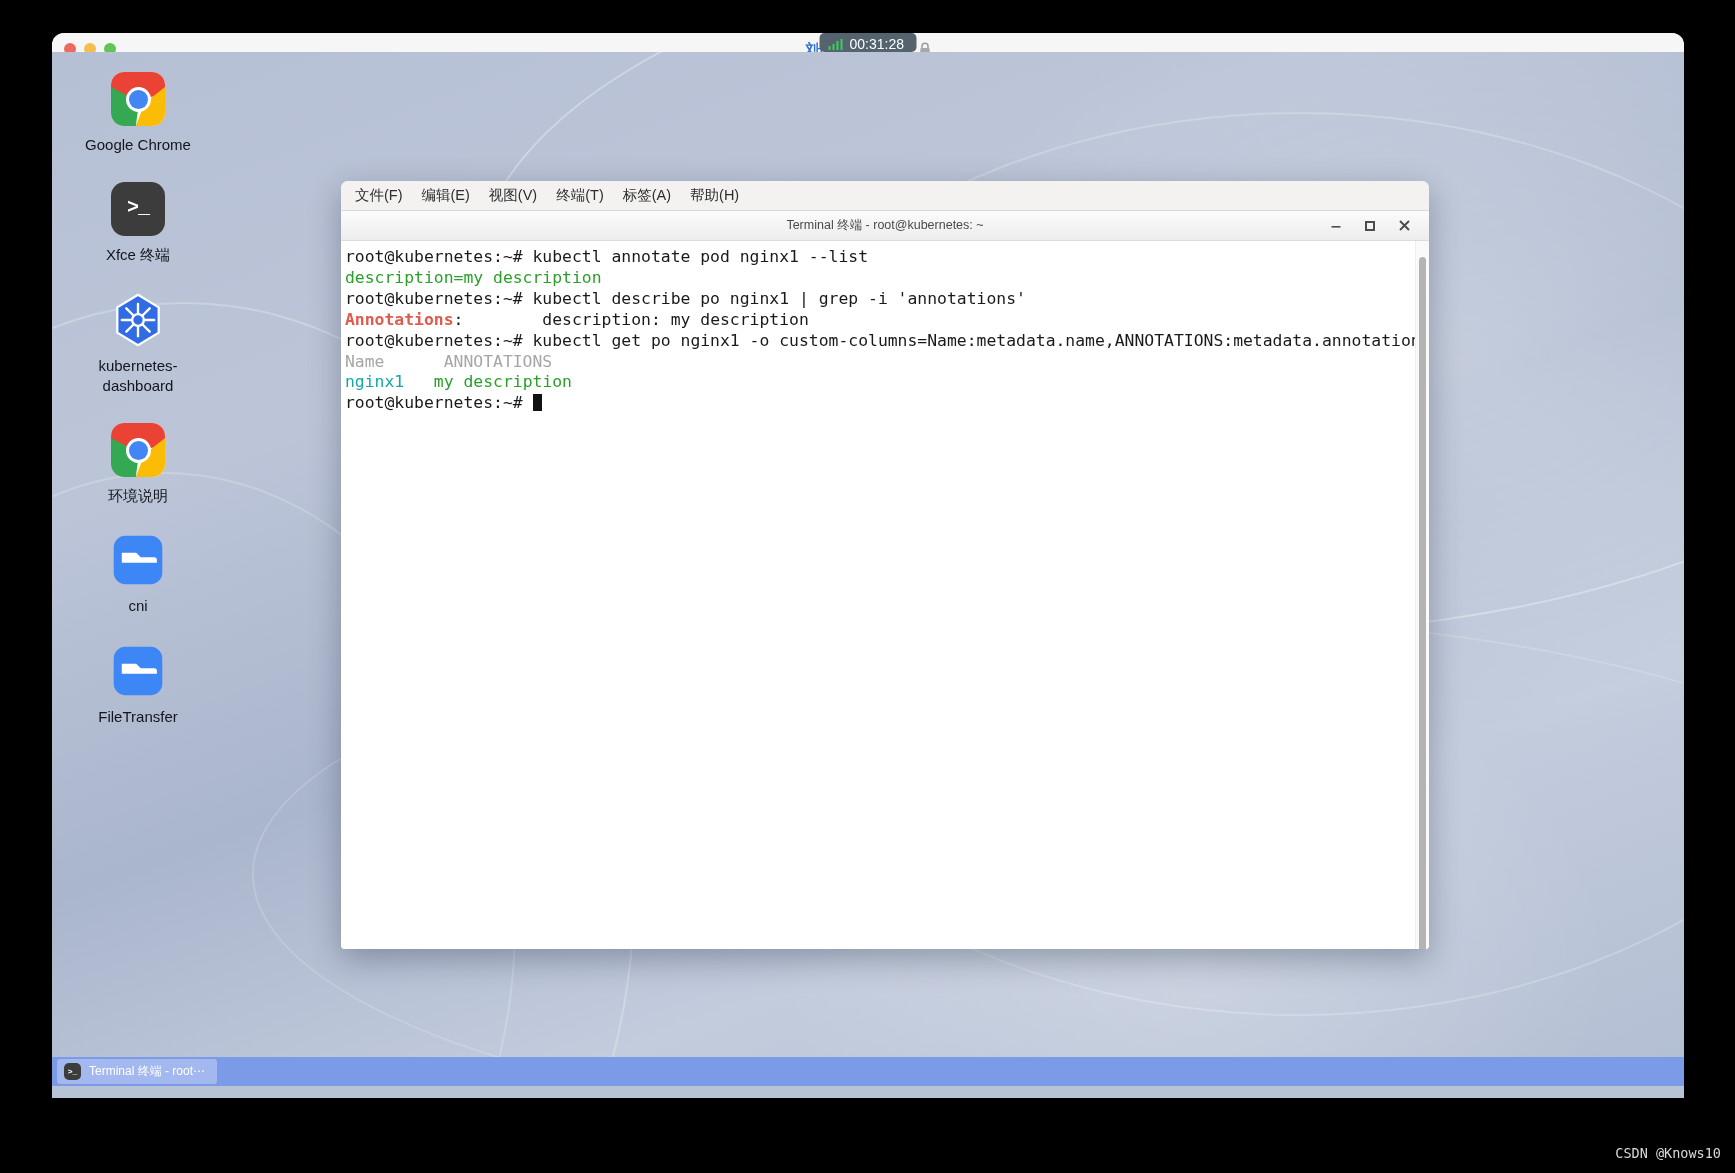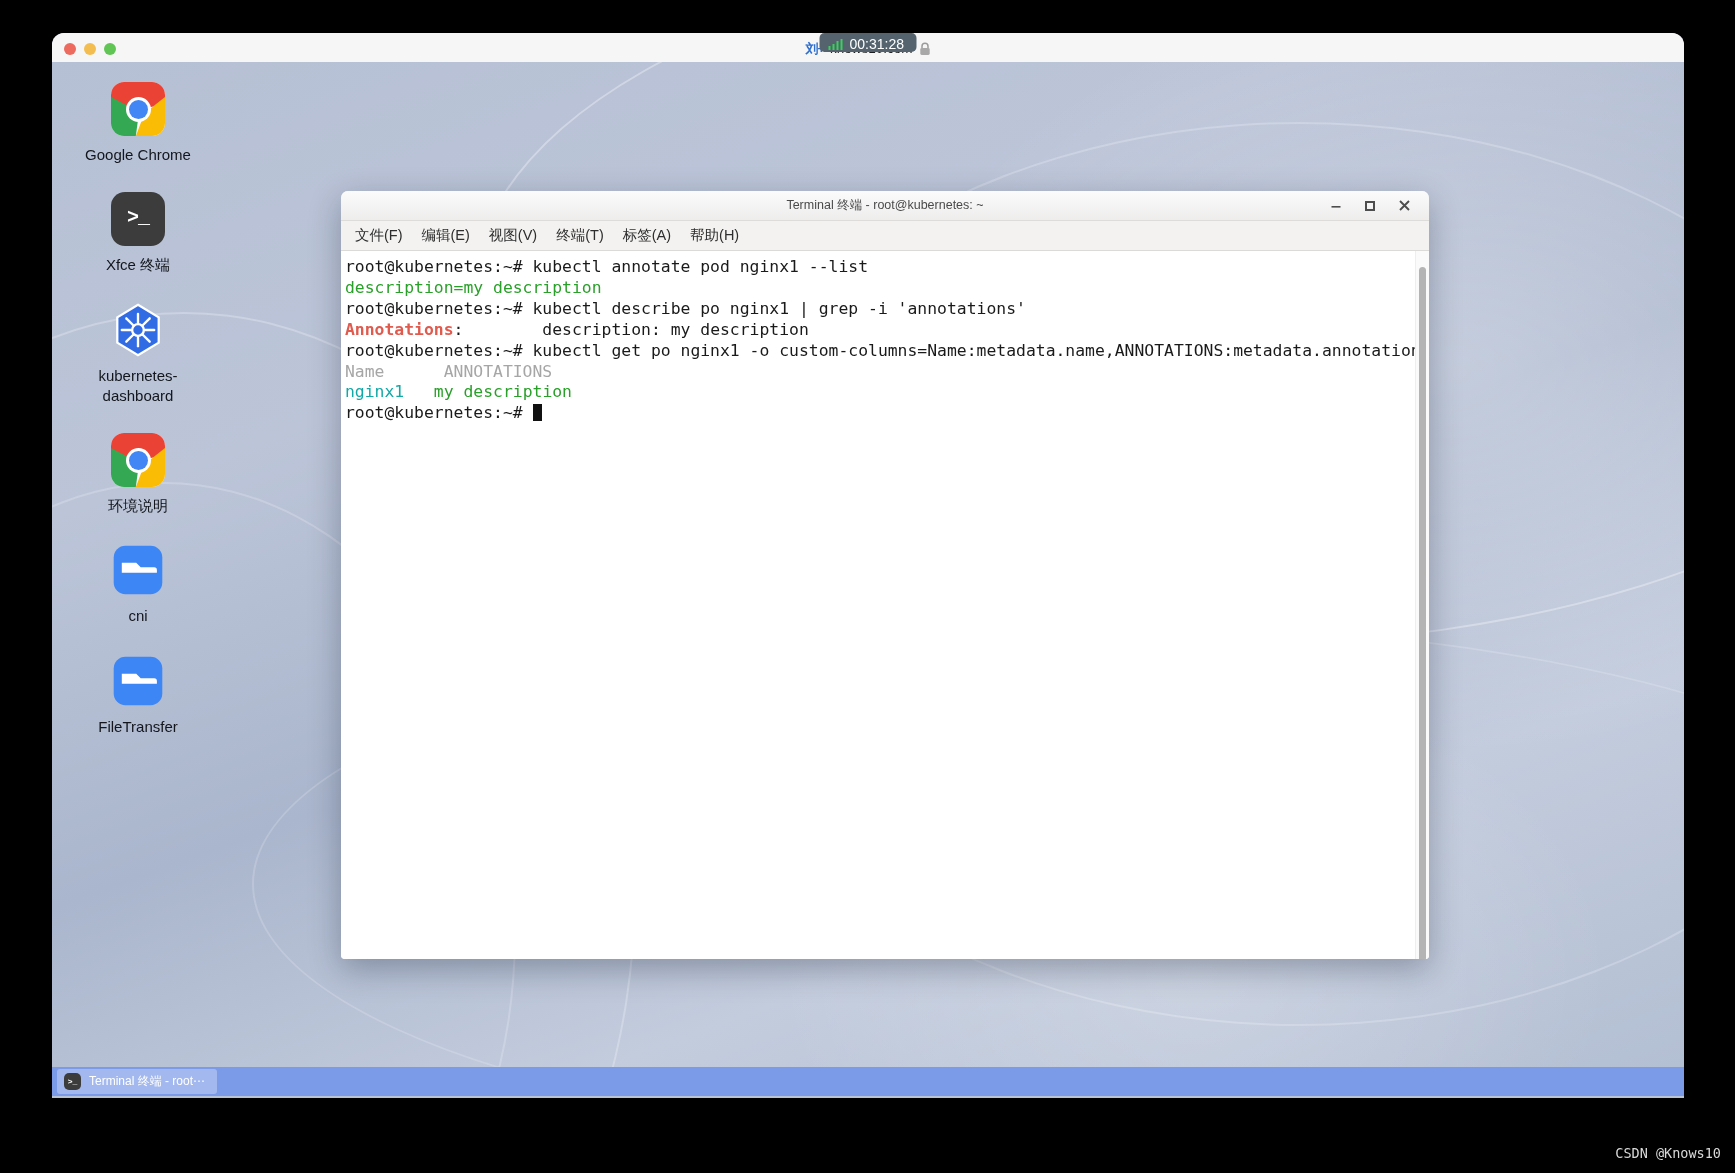--- a/index.html
+++ b/index.html
@@ -94,21 +94,21 @@
     display: flex;
     align-items: flex-end;
     gap: 1.5px;
     height: 11px;
   }
   #signal-icon i { display:block; width: 2.5px; background: #36d259; }
 
   
   #desktop {
     position: absolute;
-    left: 0; top: 29px;
+    left: 0; top: 19px;
     width: 1632px;
     height: 1034px;
     background:
       radial-gradient(ellipse 900px 620px at 86% 30%, rgba(255,255,255,0.30), rgba(255,255,255,0) 62%),
       radial-gradient(ellipse 700px 500px at 70% 88%, rgba(255,255,255,0.22), rgba(255,255,255,0) 60%),
       linear-gradient(160deg, #b6c0d4 0%, #bcc5d8 28%, #aab6cd 52%, #c3ccdd 74%, #b2bed2 100%);
     overflow: hidden;
   }
   
   .swirl {
@@ -478,20 +478,29 @@
             <rect x="3" y="3" width="54" height="54" rx="13" fill="#3d86f5"></rect>
             <path d="M12 22 h16 l5 5 h15 a3 3 0 0 1 3 3 v3 H12 z" fill="#ffffff"></path>
           </svg>
         </div>
         <div class="desk-icon-label">FileTransfer</div>
       </div>
 
     </div>
 
     <div id="terminal-window">
+
+      <div id="terminal-menubar">
+        <div class="menu-item">文件(F)</div>
+        <div class="menu-item">编辑(E)</div>
+        <div class="menu-item">视图(V)</div>
+        <div class="menu-item">终端(T)</div>
+        <div class="menu-item">标签(A)</div>
+        <div class="menu-item">帮助(H)</div>
+      </div>
 
       <div id="terminal-titlebar">
         <div id="terminal-title">Terminal 终端 - root@kubernetes: ~</div>
         <div id="terminal-window-controls">
           <div class="win-ctl">
             <svg width="12" height="12" viewBox="0 0 12 12" aria-hidden="true">
                 <rect x="1.5" y="6" width="9" height="1.6" fill="#4d4d4d"></rect>
               </svg>
           </div>
           <div class="win-ctl">
@@ -500,29 +509,20 @@
               </svg>
           </div>
           <div class="win-ctl">
             <svg width="13" height="13" viewBox="0 0 13 13" aria-hidden="true">
                 <path d="M2 2 L11 11 M11 2 L2 11" stroke="#4d4d4d" stroke-width="1.9"></path>
               </svg>
           </div>
         </div>
       </div>
 
-      <div id="terminal-menubar">
-        <div class="menu-item">文件(F)</div>
-        <div class="menu-item">编辑(E)</div>
-        <div class="menu-item">视图(V)</div>
-        <div class="menu-item">终端(T)</div>
-        <div class="menu-item">标签(A)</div>
-        <div class="menu-item">帮助(H)</div>
-      </div>
-
       <div id="terminal-body">
         <div id="terminal-screen"><span>root@kubernetes:~# </span><span>kubectl annotate pod nginx1 --list</span>
 <span class="t-green">description=my description</span>
 <span>root@kubernetes:~# </span><span>kubectl describe po nginx1 | grep -i 'annotations'</span>
 <span class="t-red t-bold">Annotations</span><span>:        description: my description</span>
 <span>root@kubernetes:~# </span><span>kubectl get po nginx1 -o custom-columns=Name:metadata.name,ANNOTATIONS:metadata.annotatio</span><span>ns.description</span>
 <span class="t-grey">Name      ANNOTATIONS</span>
 <span class="t-cyan">nginx1</span><span>   </span><span class="t-green">my description</span>
 <span>root@kubernetes:~# </span><span id="terminal-cursor"></span></div>
         <div id="terminal-scrollbar-track">

